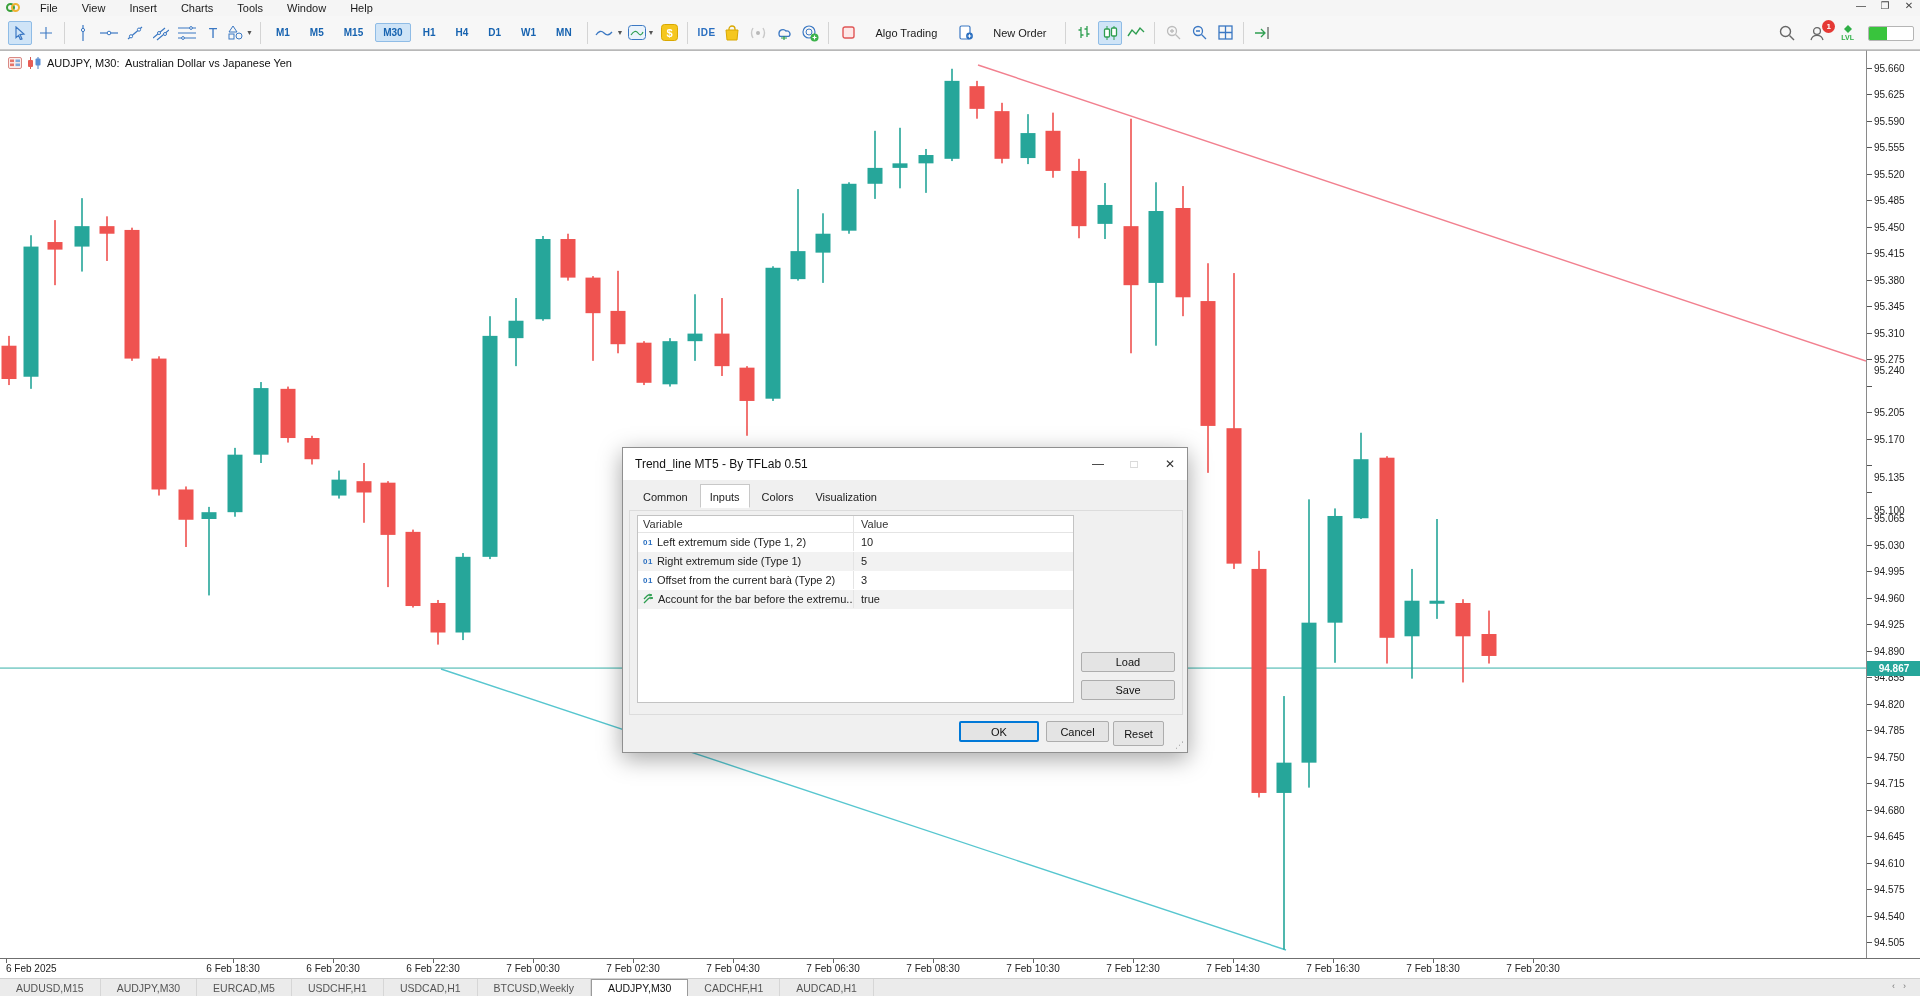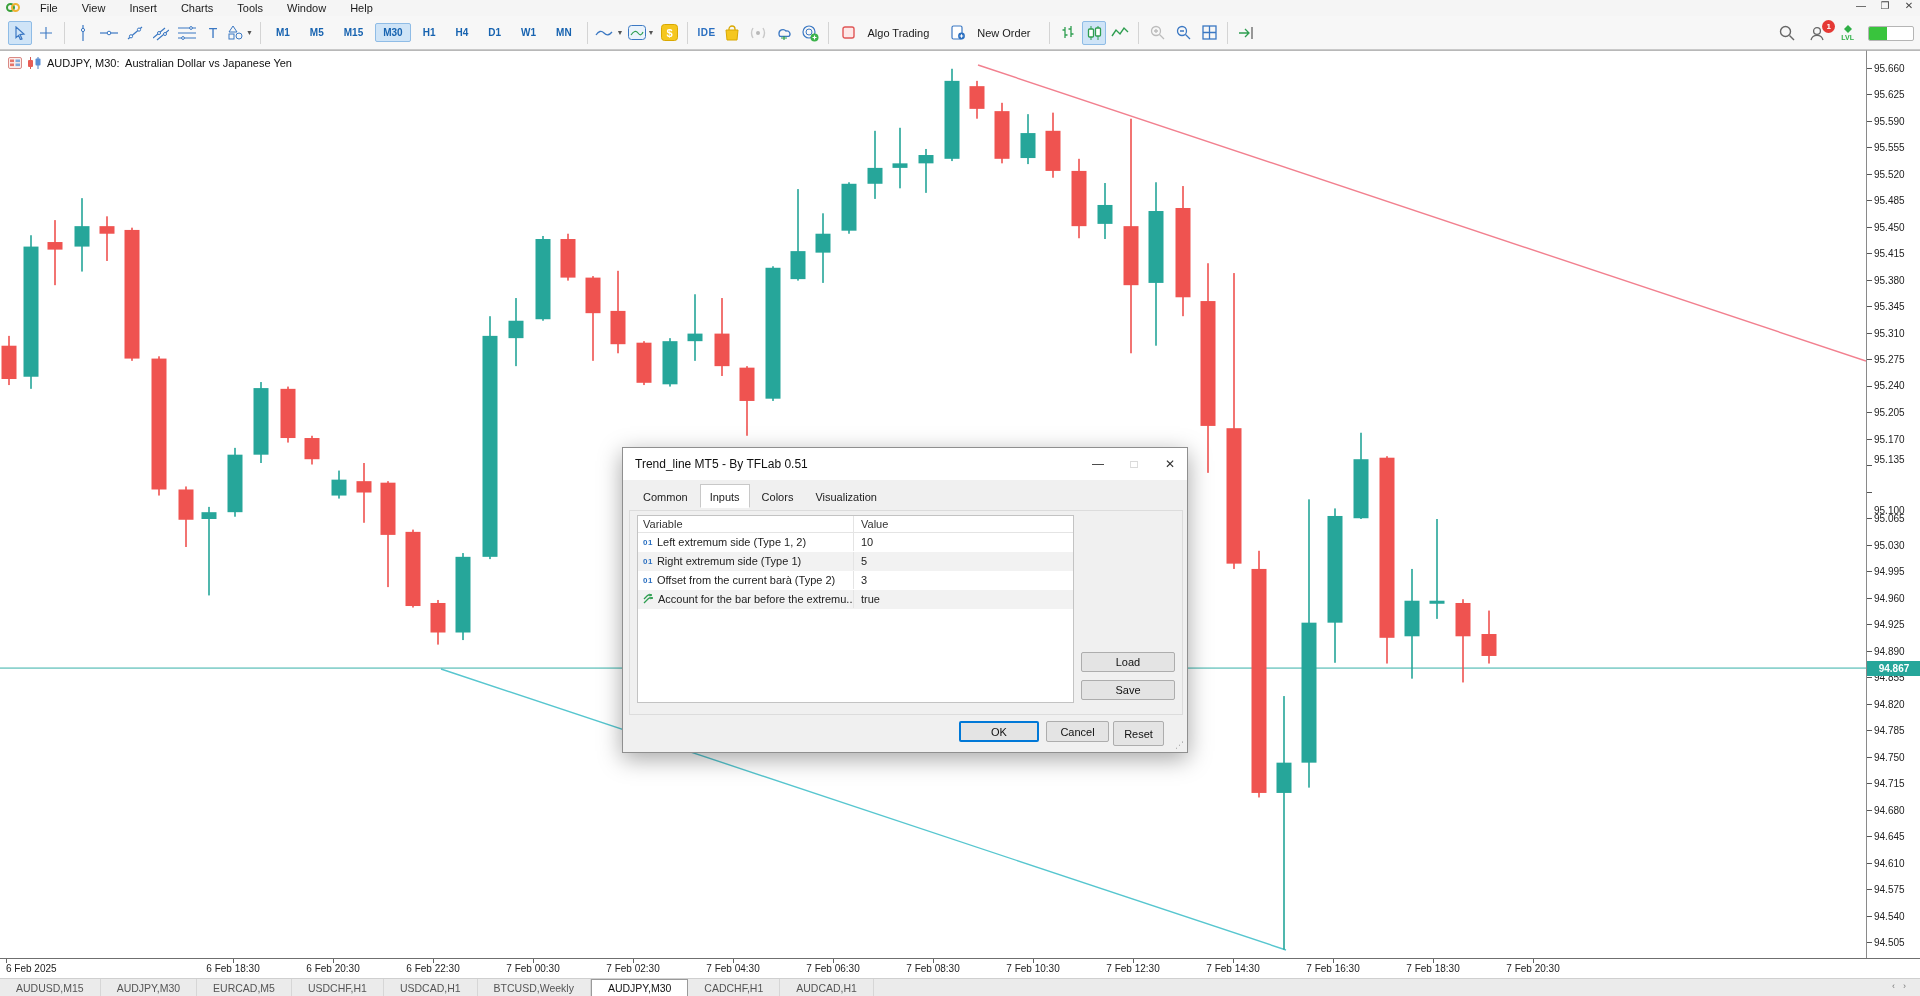--- a/index.html
+++ b/index.html
@@ -19,21 +19,21 @@
 
   
   .toolbar { left:0; top:16px; width:1920px; height:34px; background:#f7f7f7; border-bottom:1px solid #c9c9c9; display:flex; align-items:center; }
   .tbtn { height:24px; min-width:24px; display:flex; align-items:center; justify-content:center; margin:0 1px; border:1px solid transparent; border-radius:2px; color:#3b78c3; }
   .tbtn.active { background:#cfe4f7; border-color:#8fbce6; }
   .tbtn.greenish { color:#2e9e50; }
   .tbtn.disabled { color:#b9b9b9; }
   .tsep { width:1px; height:22px; background:#d4d4d4; margin:0 5px; }
   .tf-btn { font-size:10px; font-weight:bold; color:#1763b0; padding:3px 7px; margin:0 2px; border:1px solid transparent; border-radius:2px; }
   .tf-btn.active { background:#cfe4f7; border-color:#8fbce6; }
-  .tlabel { font-size:11px; color:#1a1a1a; margin-left:12px; margin-right:6px; }
+  .tlabel { font-size:11px; color:#1a1a1a; margin-left:20px; margin-right:6px; }
   .caret { font-size:7px; color:#555; margin-left:2px; }
   .ide-txt { font-size:10px; font-weight:bold; color:#2a6fc0; letter-spacing:0.5px; }
   svg.icon { display:block; }
 
   
   .tr-cluster { position:absolute; right:0; top:16px; height:34px; display:flex; align-items:center; gap:14px; padding-right:6px; }
   .badge-red { position:absolute; top:-5px; right:-8px; background:#e53935; color:#fff; border-radius:50%; width:13px; height:13px; font-size:8px; display:flex; align-items:center; justify-content:center; font-weight:bold; }
   .lvl { color:#2faf46; font-size:7px; font-weight:bold; text-align:center; line-height:1; }
   .meter { width:46px; height:15px; border:1px solid #b5b5b5; border-radius:2px; background:#fff; position:relative; overflow:hidden; }
   .meter i { position:absolute; left:0; top:0; bottom:0; width:42%; background:#39c43d; }
@@ -599,27 +599,27 @@
       <span class="plabel" style="top: 202.394px;">95.415</span>
       <span class="ptick" style="top: 228.879px;"></span>
       <span class="plabel" style="top: 228.879px;">95.380</span>
       <span class="ptick" style="top: 255.364px;"></span>
       <span class="plabel" style="top: 255.364px;">95.345</span>
       <span class="ptick" style="top: 281.848px;"></span>
       <span class="plabel" style="top: 281.848px;">95.310</span>
       <span class="ptick" style="top: 308.333px;"></span>
       <span class="plabel" style="top: 308.333px;">95.275</span>
       <span class="ptick" style="top: 334.818px;"></span>
-      <span class="plabel" style="top: 334px;">95.240</span>
+      <span class="plabel" style="top: 319px;">95.240</span>
       <span class="ptick" style="top: 361.303px;"></span>
       <span class="plabel" style="top: 361.303px;">95.205</span>
       <span class="ptick" style="top: 387.788px;"></span>
       <span class="plabel" style="top: 387.788px;">95.170</span>
       <span class="ptick" style="top: 414.273px;"></span>
-      <span class="plabel" style="top: 408px; text-align: right;">95.135</span>
+      <span class="plabel" style="top: 426px; text-align: right;">95.135</span>
       <span class="ptick" style="top: 440.758px;"></span>
       <span class="plabel" style="top: 459px;">95.100</span>
       <span class="ptick" style="top: 467.242px;"></span>
       <span class="plabel" style="top: 467.242px;">95.065</span>
       <span class="ptick" style="top: 493.727px;"></span>
       <span class="plabel" style="top: 493.727px;">95.030</span>
       <span class="ptick" style="top: 520.212px;"></span>
       <span class="plabel" style="top: 520.212px;">94.995</span>
       <span class="ptick" style="top: 546.697px;"></span>
       <span class="plabel" style="top: 546.697px;">94.960</span>

